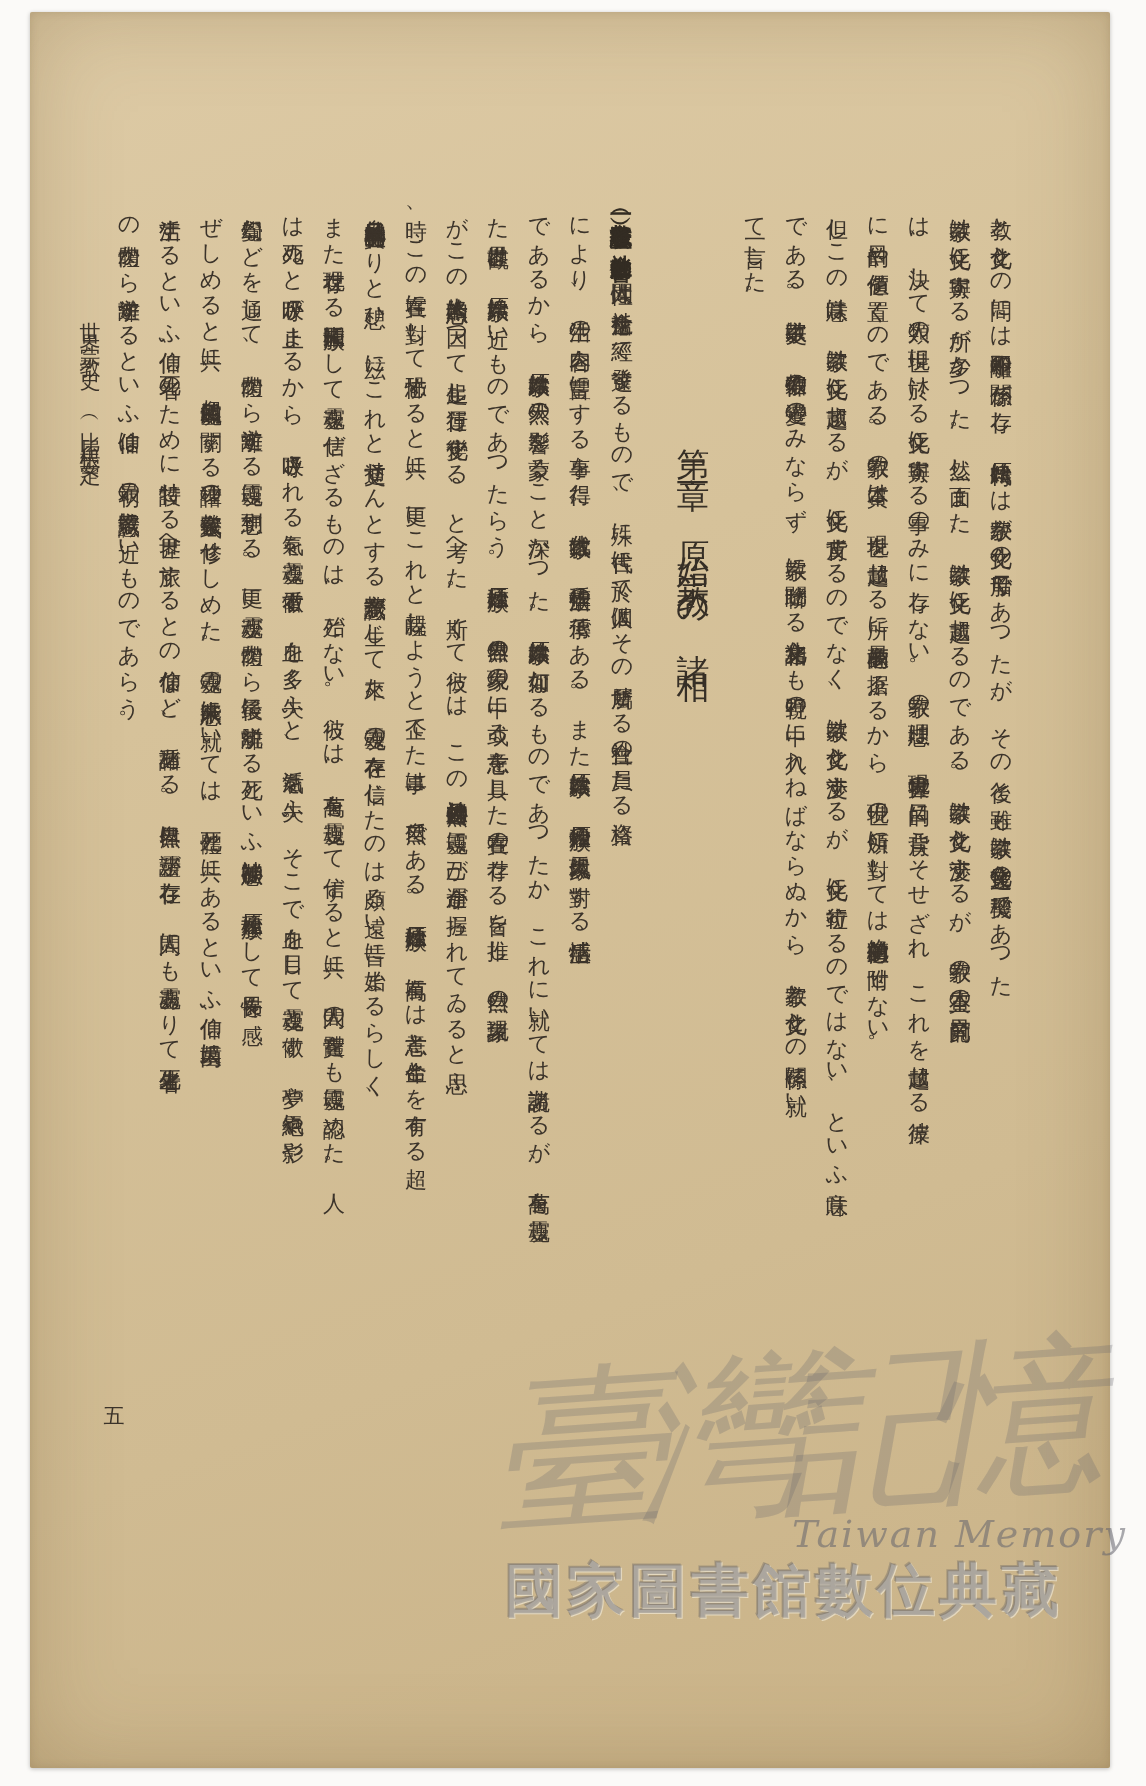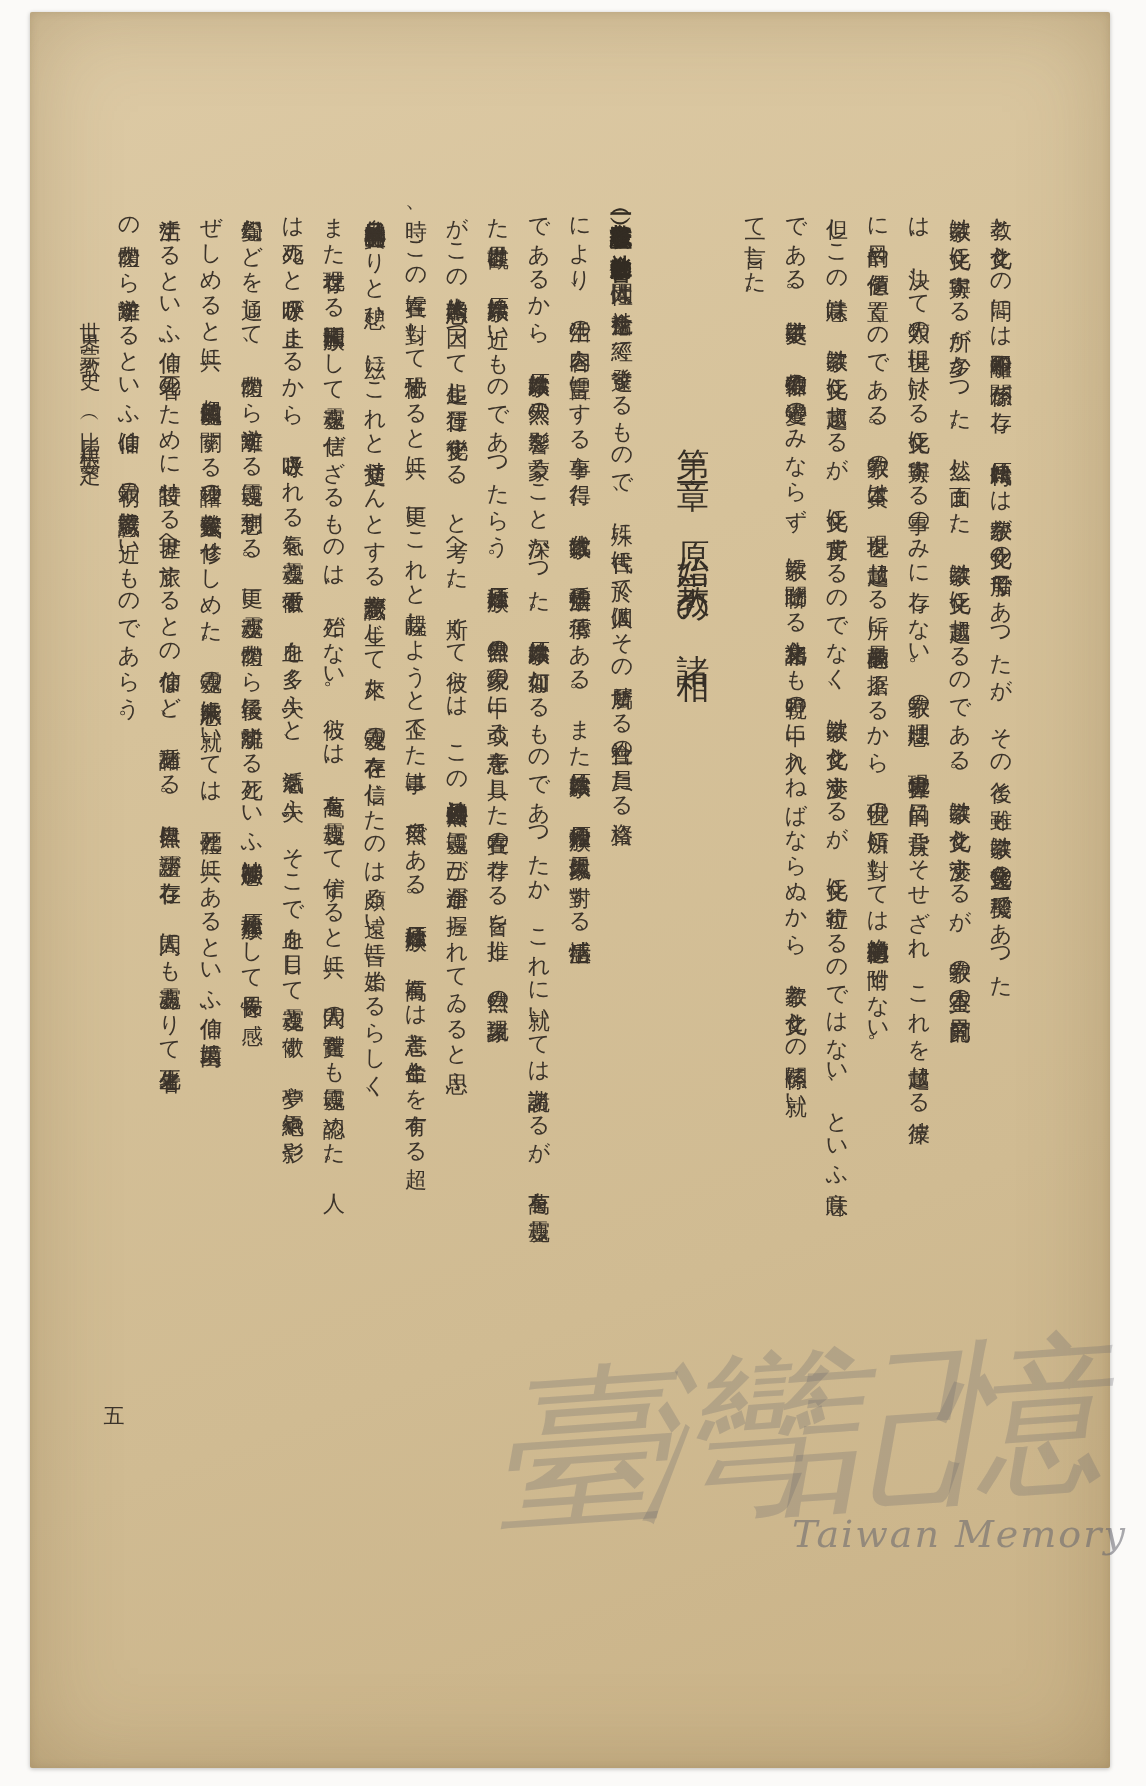--- a/index.html
+++ b/index.html
@@ -141,16 +141,17 @@
 
     <div class="margin-title">
       <span>世界宗教史</span><span class="author">（比屋根安定）</span>
     </div>
 
     <div class="page-number">五</div>
 
     <div class="watermark">
       <div class="wm-script">臺灣記憶</div>
       <div class="wm-latin">Taiwan Memory</div>
+      <div class="wm-lib">國家圖書館數位典藏</div>
     </div>
 
   </div>
 </div>
 
 </body></html>

